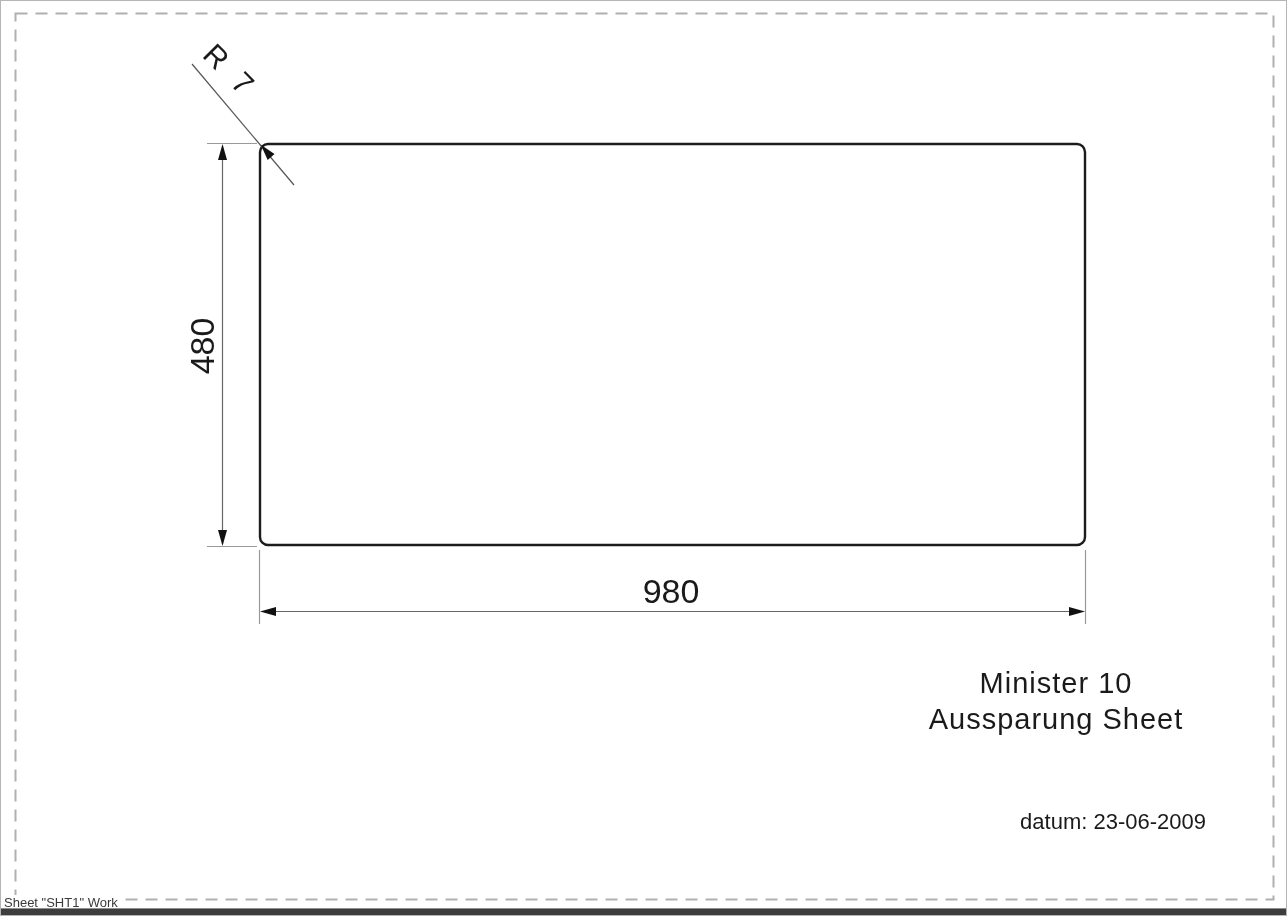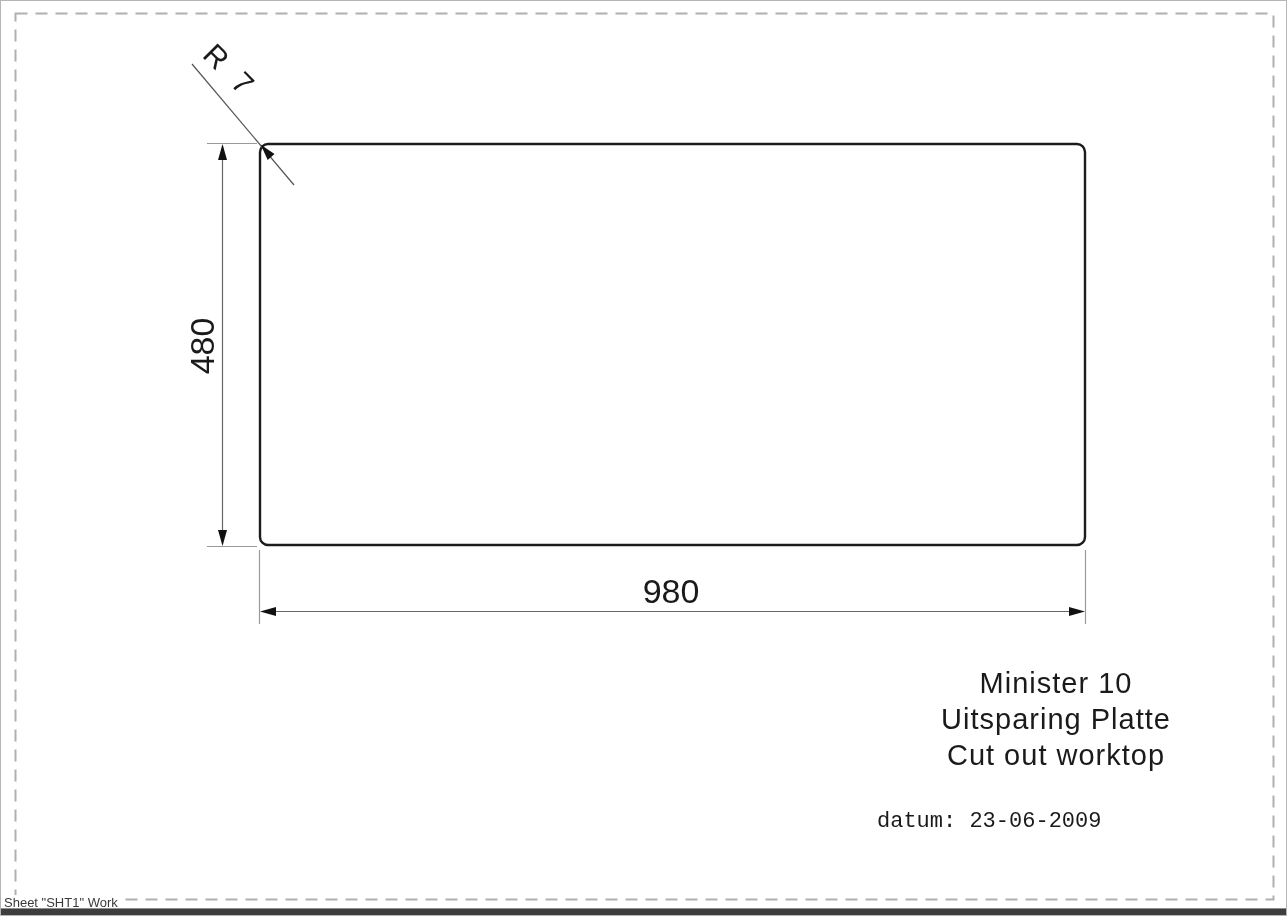--- a/index.html
+++ b/index.html
@@ -40,28 +40,27 @@
     width: 300px;
     text-align: center;
     font-size: 29px;
     line-height: 36px;
     letter-spacing: 1px;
     color: #1a1a1a;
     white-space: nowrap;
   }
   .date-label {
     position: absolute;
-    left: 876px;
+    left: 905px;
     top: 808px;
     width: 300px;
-    text-align: left;
+    text-align: right;
     font-size: 22px;
     color: #1a1a1a;
     white-space: nowrap;
-    font-family: Liberation Mono, monospace;
   }
   .sheet-label {
     position: absolute;
     left: 3px;
     top: 894px;
     font-size: 13px;
     color: #3a3a3a;
     background: #ffffff;
     padding: 0 5px 0 0;
     white-space: nowrap;
@@ -109,22 +108,21 @@
 
     <g>
       <line x1="191" y1="63" x2="293" y2="184" stroke="#555555" stroke-width="1.2"></line>
       <polygon points="259.8,143.8 273.5,153.1 266.7,158.9" fill="#111111"></polygon>
       <text class="radius-text" transform="translate(222,77) rotate(45)" text-anchor="middle">R 7</text>
     </g>
   </svg>
 
   <div class="title-block">
     <div>Minister 10</div>
-    <div>Uitsparing Platte</div>
-    <div>Cut out worktop</div>
+    <div>Aussparung Sheet</div>
   </div>
 
   <div class="date-label">datum: 23-06-2009</div>
 
   <div class="sheet-label">Sheet "SHT1" Work</div>
 
   <div class="bottom-bar"></div>
 </div>
 
 </body></html>

